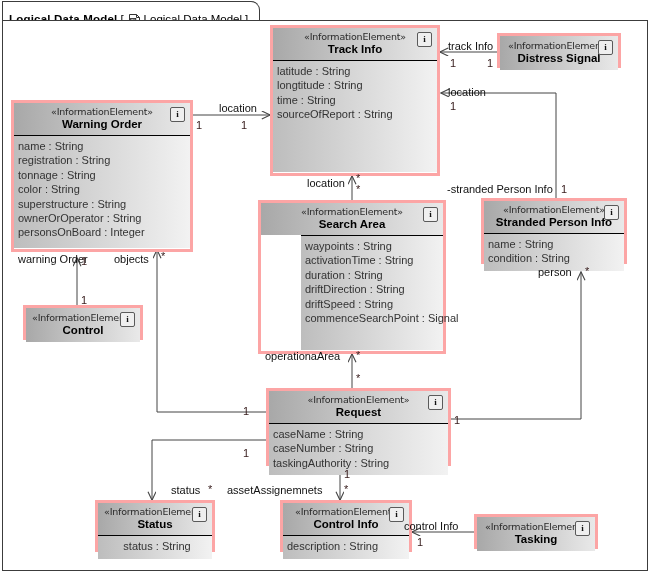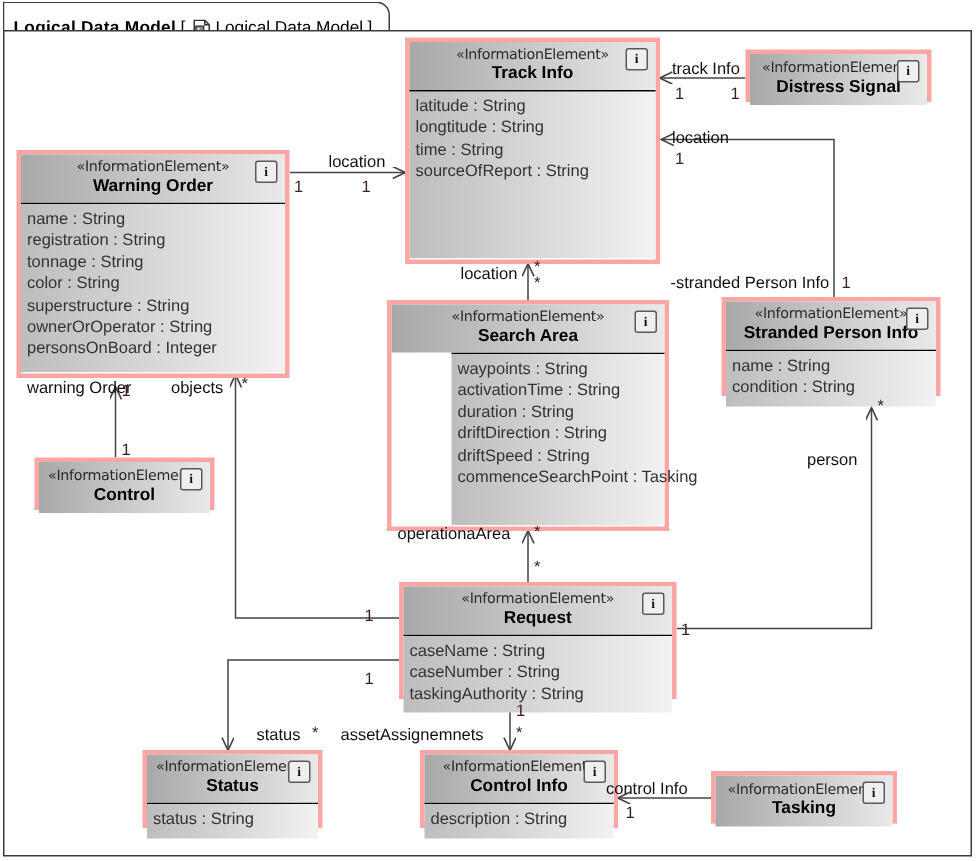--- a/index.html
+++ b/index.html
@@ -148,21 +148,21 @@
       <div class="stereo">«InformationElement»</div>
       <div class="cname">Search Area</div>
       <div class="info-ico">i</div>
     </div>
     <div class="cls-body" style="height:108px;margin-left:40px;">
       <div class="attr">waypoints : String</div>
       <div class="attr">activationTime : String</div>
       <div class="attr">duration : String</div>
       <div class="attr">driftDirection : String</div>
       <div class="attr">driftSpeed : String</div>
-      <div class="attr">commenceSearchPoint : Tasking</div>
+      <div class="attr">commenceSearchPoint : Signal</div>
     </div>
   </div>
 
   <div class="cls" style="left:481px;top:198px;width:146px;height:66px;">
     <div class="cls-head">
       <div class="stereo">«InformationElement»</div>
       <div class="cname">Stranded Person Info</div>
       <div class="info-ico">i</div>
     </div>
     <div class="cls-body" style="height:31px;">
@@ -191,21 +191,21 @@
       <div class="attr">taskingAuthority : String</div>
     </div>
   </div>
 
   <div class="cls" style="left:95px;top:500px;width:120px;height:52px;">
     <div class="cls-head">
       <div class="stereo">«InformationElement»</div>
       <div class="cname">Status</div>
       <div class="info-ico">i</div>
     </div>
-    <div class="cls-body" style="height:17px;">
+    <div class="cls-body" style="height:17px;text-align:center;">
       <div class="attr">status : String</div>
     </div>
   </div>
 
   <div class="cls" style="left:280px;top:500px;width:132px;height:52px;">
     <div class="cls-head">
       <div class="stereo">«InformationElement»</div>
       <div class="cname">Control Info</div>
       <div class="info-ico">i</div>
     </div>
@@ -245,21 +245,21 @@
   <span class="mult" style="left:81px;top:294px;">1</span>
 
   <span class="lbl" style="left:114px;top:253px;">objects</span>
   <span class="star" style="left:161px;top:250px;">*</span>
   <span class="mult" style="left:243px;top:405px;">1</span>
 
   <span class="lbl" style="left:265px;top:350px;">operationaArea</span>
   <span class="star" style="left:356px;top:349px;">*</span>
   <span class="star" style="left:356px;top:372px;">*</span>
 
-  <span class="lbl" style="left:538px;top:266px;margin-top:35px;">person</span>
+  <span class="lbl" style="left:538px;top:266px;">person</span>
   <span class="star" style="left:585px;top:265px;">*</span>
   <span class="mult" style="left:454px;top:414px;">1</span>
 
   <span class="lbl" style="left:171px;top:484px;">status</span>
   <span class="star" style="left:208px;top:483px;">*</span>
   <span class="mult" style="left:243px;top:447px;">1</span>
 
   <span class="lbl" style="left:227px;top:484px;">assetAssignemnets</span>
   <span class="star" style="left:344px;top:483px;">*</span>
   <span class="mult" style="left:344px;top:468px;">1</span>

